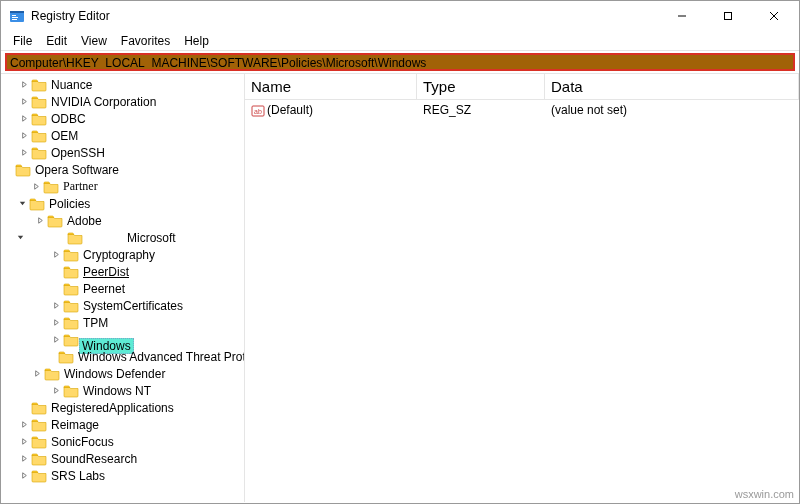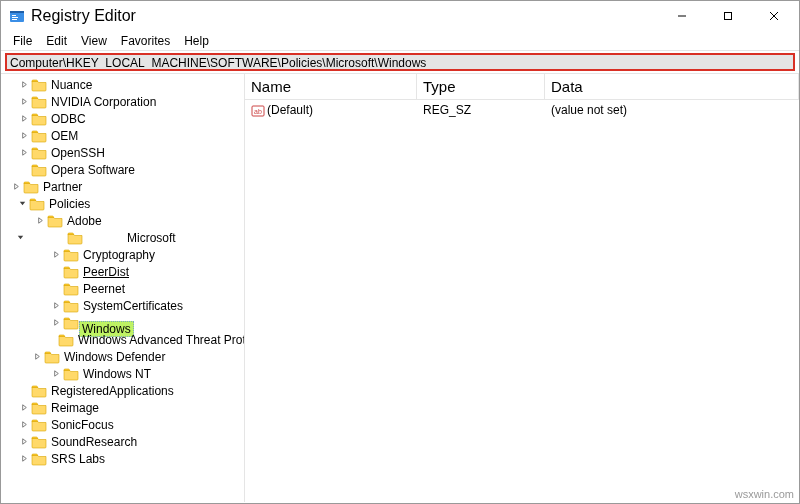--- a/index.html
+++ b/index.html
@@ -1,41 +1,41 @@
 <!DOCTYPE html>
 <html><head>
   <meta charset="utf-8">
   <style>
     * { box-sizing: border-box; margin: 0; padding: 0; }
     body { font-family: "Segoe UI", Tahoma, sans-serif; font-size: 12px; background: #fff; color: #000; width: 800px; height: 504px; overflow: hidden; border: 1px solid #999; }
     .titlebar { display: flex; align-items: center; height: 30px; padding: 0 2px 0 8px; background: #fff; }
     .titlebar .app-icon { width: 16px; height: 16px; margin-right: 6px; display: flex; align-items: center; justify-content: center; }
     .titlebar .app-icon svg { width: 16px; height: 16px; }
-    .titlebar .title { flex: 0 0 auto; font-size: 16px; }
+    .titlebar .title { flex: 0 0 auto; font-size: 12px; }
     .titlebar .spacer { flex: 1; }
     .winbtn { width: 46px; height: 30px; display: flex; align-items: center; justify-content: center; font-family: sans-serif; }
     .menubar { display: flex; gap: 2px; padding: 2px 6px; font-size: 12px; border-bottom: 1px solid #e5e5e5; height: 20px; align-items: center; }
     .menubar .menu-item { padding: 1px 6px; }
     .addressbar-wrap { padding: 2px 4px; }
-    .addressbar { border: 2px solid #d93025; padding: 1px 3px; font-size: 12px; height: 18px; line-height: 14px; background: #e5e5e5; white-space: nowrap; overflow: hidden; }
+    .addressbar { border: 2px solid #d93025; padding: 1px 3px; font-size: 12px; height: 18px; line-height: 14px; background: #a16207; white-space: nowrap; overflow: hidden; }
     .content { display: flex; height: calc(504px - 30px - 20px - 24px - 1px); border-top: 1px solid #e5e5e5; }
     .tree-pane { width: 244px; border-right: 1px solid #e5e5e5; overflow-y: scroll; overflow-x: auto; position: relative; }
     .list-pane { flex: 1; overflow: auto; }
     .list-header { display: flex; border-bottom: 1px solid #e5e5e5; font-size: 15px; }
     .list-header .col { padding: 4px 6px; border-right: 1px solid #e5e5e5; }
     .col-name { width: 172px; }
     .col-type { width: 128px; }
     .col-data { flex: 1; }
     .list-row { display: flex; font-size: 12px; }
     .list-row .cell { padding: 3px 6px; }
     .list-row .val-icon { width: 14px; height: 14px; display: inline-flex; align-items: center; justify-content: center; margin-right: 2px; vertical-align: middle; }
     .list-row .val-icon svg { width: 14px; height: 14px; }
     .tree { padding: 2px 0 8px 0; font-size: 12px; white-space: nowrap; }
     .tree-row { display: flex; align-items: center; height: 17px; padding-right: 6px; }
-    .tree-row.selected .label { background: #bef264; border: 1px dotted #7aa7c7; padding: 0 2px; margin-left: -3px; margin-top: 12px; }
+    .tree-row.selected .label { background: #5eead4; border: 1px dotted #7aa7c7; padding: 0 2px; margin-left: -3px; margin-top: 12px; }
     .twisty { width: 14px; display: inline-flex; justify-content: center; align-items: center; color: #666; font-size: 10px; user-select: none; }
     .twisty.empty { visibility: hidden; }
     .folder-icon { width: 16px; height: 14px; margin-right: 3px; display: inline-flex; align-items: center; }
     .folder-icon svg { width: 16px; height: 14px; }
     .label { padding: 0 1px; }
     .watermark { position: absolute; right: 6px; bottom: 4px; font-size: 11px; color: #9a9a9a; pointer-events: none; }
     ::-webkit-scrollbar { width: 16px; height: 16px; }
     ::-webkit-scrollbar-track { background: #f0f0f0; }
     ::-webkit-scrollbar-thumb { background: #c2c2c2; border: 2px solid #f0f0f0; }
     ::-webkit-scrollbar-button { background: #f0f0f0; height: 16px; }
@@ -151,35 +151,35 @@
             </svg>
           </span>
           <span class="folder-icon">
             <svg viewBox="0 0 16 14">
               <path d="M1 3 L6 3 L7.5 4.5 L15 4.5 L15 12 Q15 13 14 13 L2 13 Q1 13 1 12 Z" fill="#ffd96a" stroke="#d9a400" stroke-width="0.6"></path>
               <path d="M1 3 Q1 2 2 2 L5.5 2 Q6 2 6.3 2.5 L7 3.5 L1 3.5 Z" fill="#ffcc33" stroke="#d9a400" stroke-width="0.6"></path>
             </svg>
           </span>
           <span class="label">OpenSSH</span>
         </div>
-        <div class="tree-row" style="padding-left: 16px;">
+        <div class="tree-row" style="padding-left: 0;">
           <span class="twisty empty">
             <svg width="9" height="9" viewBox="0 0 10 10">
               <path d="M3 2 L7 5 L3 8 Z" fill="none" stroke="#707070" stroke-width="1"></path>
             </svg>
           </span>
           <span class="folder-icon">
             <svg viewBox="0 0 16 14">
               <path d="M1 3 L6 3 L7.5 4.5 L15 4.5 L15 12 Q15 13 14 13 L2 13 Q1 13 1 12 Z" fill="#ffd96a" stroke="#d9a400" stroke-width="0.6"></path>
               <path d="M1 3 Q1 2 2 2 L5.5 2 Q6 2 6.3 2.5 L7 3.5 L1 3.5 Z" fill="#ffcc33" stroke="#d9a400" stroke-width="0.6"></path>
             </svg>
           </span>
           <span class="label">Opera Software</span>
         </div>
-        <div class="tree-row" style="padding-left: 8px;">
+        <div class="tree-row" style="padding-left: 28px; font-family: Liberation Serif, serif;">
           <span class="twisty">
             <svg width="9" height="9" viewBox="0 0 10 10">
               <path d="M3 2 L7 5 L3 8 Z" fill="none" stroke="#707070" stroke-width="1"></path>
             </svg>
           </span>
           <span class="folder-icon">
             <svg viewBox="0 0 16 14">
               <path d="M1 3 L6 3 L7.5 4.5 L15 4.5 L15 12 Q15 13 14 13 L2 13 Q1 13 1 12 Z" fill="#ffd96a" stroke="#d9a400" stroke-width="0.6"></path>
               <path d="M1 3 Q1 2 2 2 L5.5 2 Q6 2 6.3 2.5 L7 3.5 L1 3.5 Z" fill="#ffcc33" stroke="#d9a400" stroke-width="0.6"></path>
             </svg>
@@ -276,20 +276,34 @@
               <path d="M3 2 L7 5 L3 8 Z" fill="none" stroke="#707070" stroke-width="1"></path>
             </svg>
           </span>
           <span class="folder-icon">
             <svg viewBox="0 0 16 14">
               <path d="M1 3 L6 3 L7.5 4.5 L15 4.5 L15 12 Q15 13 14 13 L2 13 Q1 13 1 12 Z" fill="#ffd96a" stroke="#d9a400" stroke-width="0.6"></path>
               <path d="M1 3 Q1 2 2 2 L5.5 2 Q6 2 6.3 2.5 L7 3.5 L1 3.5 Z" fill="#ffcc33" stroke="#d9a400" stroke-width="0.6"></path>
             </svg>
           </span>
           <span class="label">SystemCertificates</span>
+        </div>
+        <div class="tree-row" style="padding-left: 48px;">
+          <span class="twisty">
+            <svg width="9" height="9" viewBox="0 0 10 10">
+              <path d="M3 2 L7 5 L3 8 Z" fill="none" stroke="#707070" stroke-width="1"></path>
+            </svg>
+          </span>
+          <span class="folder-icon">
+            <svg viewBox="0 0 16 14">
+              <path d="M1 3 L6 3 L7.5 4.5 L15 4.5 L15 12 Q15 13 14 13 L2 13 Q1 13 1 12 Z" fill="#ffd96a" stroke="#d9a400" stroke-width="0.6"></path>
+              <path d="M1 3 Q1 2 2 2 L5.5 2 Q6 2 6.3 2.5 L7 3.5 L1 3.5 Z" fill="#ffcc33" stroke="#d9a400" stroke-width="0.6"></path>
+            </svg>
+          </span>
+          <span class="label">TPM</span>
         </div>
         <div class="tree-row selected" style="padding-left: 48px;">
           <span class="twisty">
             <svg width="9" height="9" viewBox="0 0 10 10">
               <path d="M3 2 L7 5 L3 8 Z" fill="none" stroke="#707070" stroke-width="1"></path>
             </svg>
           </span>
           <span class="folder-icon">
             <svg viewBox="0 0 16 14">
               <path d="M1 3 L6 3 L7.5 4.5 L15 4.5 L15 12 Q15 13 14 13 L2 13 Q1 13 1 12 Z" fill="#ffd96a" stroke="#d9a400" stroke-width="0.6"></path>

